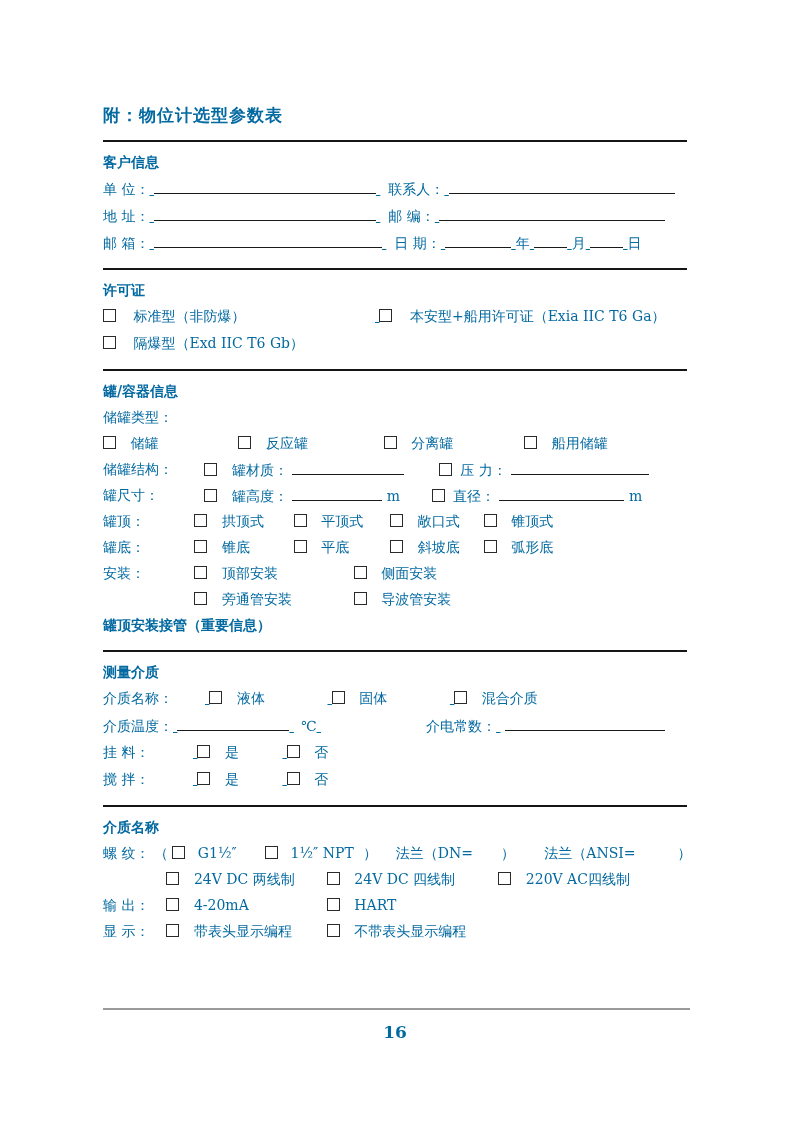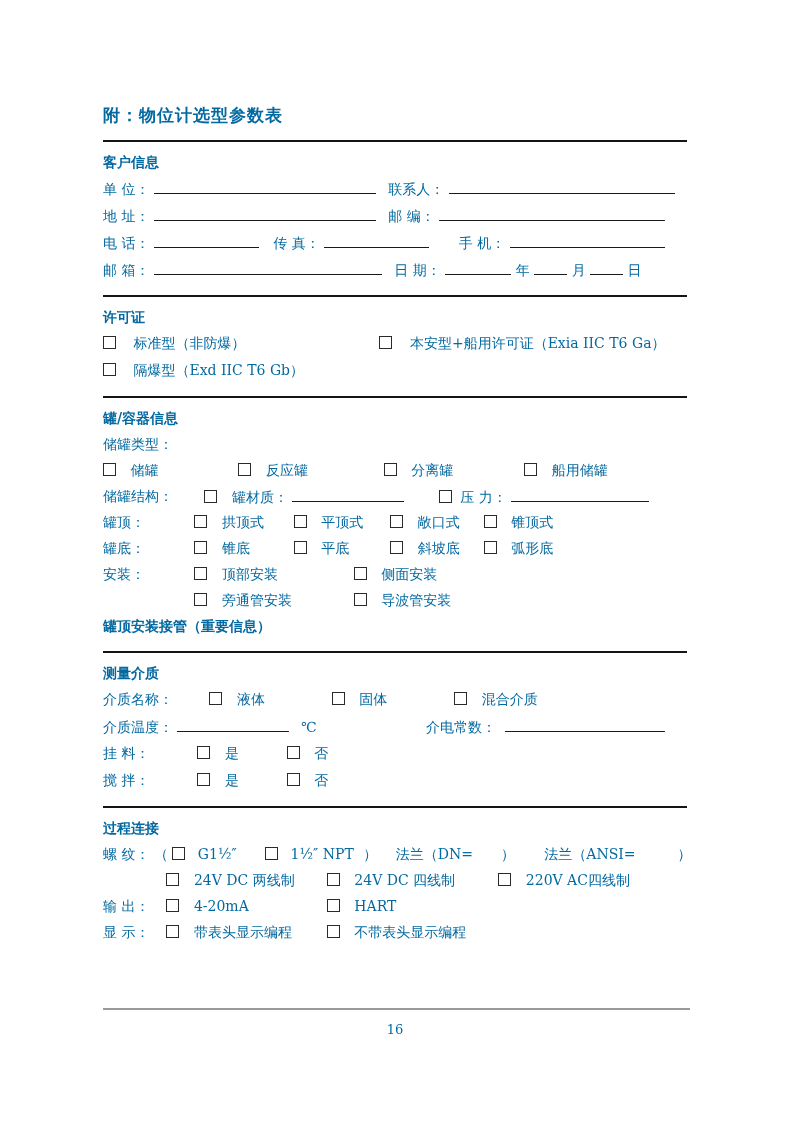--- a/index.html
+++ b/index.html
@@ -8,32 +8,32 @@
     width:800px;height:1131px;
     background:#ffffff;
     font-family:"DejaVu Serif","Liberation Serif",serif;
     font-size:14px;color:#0369a1;
     overflow:hidden;
   }
   .content{position:absolute;left:103px;top:102px;width:584px;}
   .doc-title{font-size:17px;font-weight:bold;margin:0;line-height:26px;letter-spacing:1px;}
   .rule{border:none;border-top:2px solid #151515;margin:12px 0 7px 0;height:0;}
   .sec-h{font-weight:bold;height:26px;line-height:26px;}
-  .row{height:27px;line-height:27px;white-space:nowrap;}
+  .row{height:27px;line-height:27px;white-space:nowrap;text-decoration:underline;}
   .row26{height:26px;line-height:26px;white-space:nowrap;}
   .lbl{display:inline-block;}
   .bl{display:inline-block;height:18px;border-bottom:1px solid #1a1a1a;vertical-align:baseline;}
   .cell{display:inline-block;vertical-align:top;}
   .cb{display:inline-block;width:11px;height:11px;border:1px solid #2a2a2a;background:#fff;
       margin-right:13px;vertical-align:-1px;}
   .cb.tight{margin-right:4px;}
   .cb.med{margin-right:10px;}
   .footer-rule{position:absolute;left:103px;top:1008px;width:587px;border-top:2px solid #9a9a9a;}
   .page-num{position:absolute;left:103px;top:1022px;width:584px;text-align:center;
-            font-size:13px;font-weight:normal;}
+            font-size:17px;font-weight:bold;}
 </style>
 </head>
 <body>
 
 <div class="page">
   <div class="content">
 
     <h1 class="doc-title">附：物位计选型参数表</h1>
     <hr class="rule">
 
@@ -43,28 +43,20 @@
         <span class="lbl">单 位：</span>
         <span class="bl" style="width:222px"></span>
         <span class="lbl" style="margin-left:8px">联系人：</span>
         <span class="bl" style="width:226px"></span>
       </div>
       <div class="row">
         <span class="lbl">地 址：</span>
         <span class="bl" style="width:222px"></span>
         <span class="lbl" style="margin-left:8px">邮  编：</span>
         <span class="bl" style="width:226px"></span>
-      </div>
-      <div class="row">
-        <span class="lbl">电 话：</span>
-        <span class="bl" style="width:105px"></span>
-        <span class="lbl" style="margin-left:10px">传 真：</span>
-        <span class="bl" style="width:105px"></span>
-        <span class="lbl" style="margin-left:25px">手 机：</span>
-        <span class="bl" style="width:155px"></span>
       </div>
       <div class="row">
         <span class="lbl">邮 箱：</span>
         <span class="bl" style="width:228px"></span>
         <span class="lbl" style="margin-left:8px">日 期：</span>
         <span class="bl" style="width:66px"></span>
         <span class="lbl">年</span>
         <span class="bl" style="width:33px"></span>
         <span class="lbl">月</span>
         <span class="bl" style="width:33px"></span>
@@ -122,20 +114,31 @@
       <div class="row26">
         <span class="cell" style="width:97px">储罐结构：</span>
         <span class="cb med"></span>
         <span class="lbl">罐材质：</span>
         <span class="bl" style="width:112px"></span>
         <span class="cb tight" style="margin-left:30px"></span>
         <span class="lbl">压 力：</span>
         <span class="bl" style="width:138px"></span>
       </div>
       <div class="row26">
+        <span class="cell" style="width:97px">罐尺寸：</span>
+        <span class="cb med"></span>
+        <span class="lbl">罐高度：</span>
+        <span class="bl" style="width:90px"></span>
+        <span class="lbl">m</span>
+        <span class="cb tight" style="margin-left:27px"></span>
+        <span class="lbl">直径：</span>
+        <span class="bl" style="width:125px"></span>
+        <span class="lbl">m</span>
+      </div>
+      <div class="row26">
         <span class="cell" style="width:87px">罐顶：</span>
         <span class="cell" style="width:95px">
           <span class="cb med"></span>
           <span>拱顶式</span>
         </span>
         <span class="cell" style="width:92px">
           <span class="cb med"></span>
           <span>平顶式</span>
         </span>
         <span class="cell" style="width:89px">
@@ -239,21 +242,21 @@
         <span class="cell">
           <span class="cb med"></span>
           <span>否</span>
         </span>
       </div>
     </section>
 
     <hr class="rule">
 
     <section>
-      <div class="sec-h">过程连接</div>
+      <div class="sec-h">介质名称</div>
       <div class="row26">
         <span class="lbl">螺 纹：</span>
         <span class="lbl">（</span>
         <span class="cb" style="margin-right:8px"></span>
         <span>G1½″</span>
         <span class="cb" style="margin-left:24px;margin-right:8px"></span>
         <span>1½″ NPT</span>
         <span class="lbl" style="margin-left:5px">）</span>
         <span class="lbl" style="margin-left:14px">法兰（DN=　　）</span>
         <span class="lbl" style="margin-left:25px">法兰（ANSI=　　　）</span>

